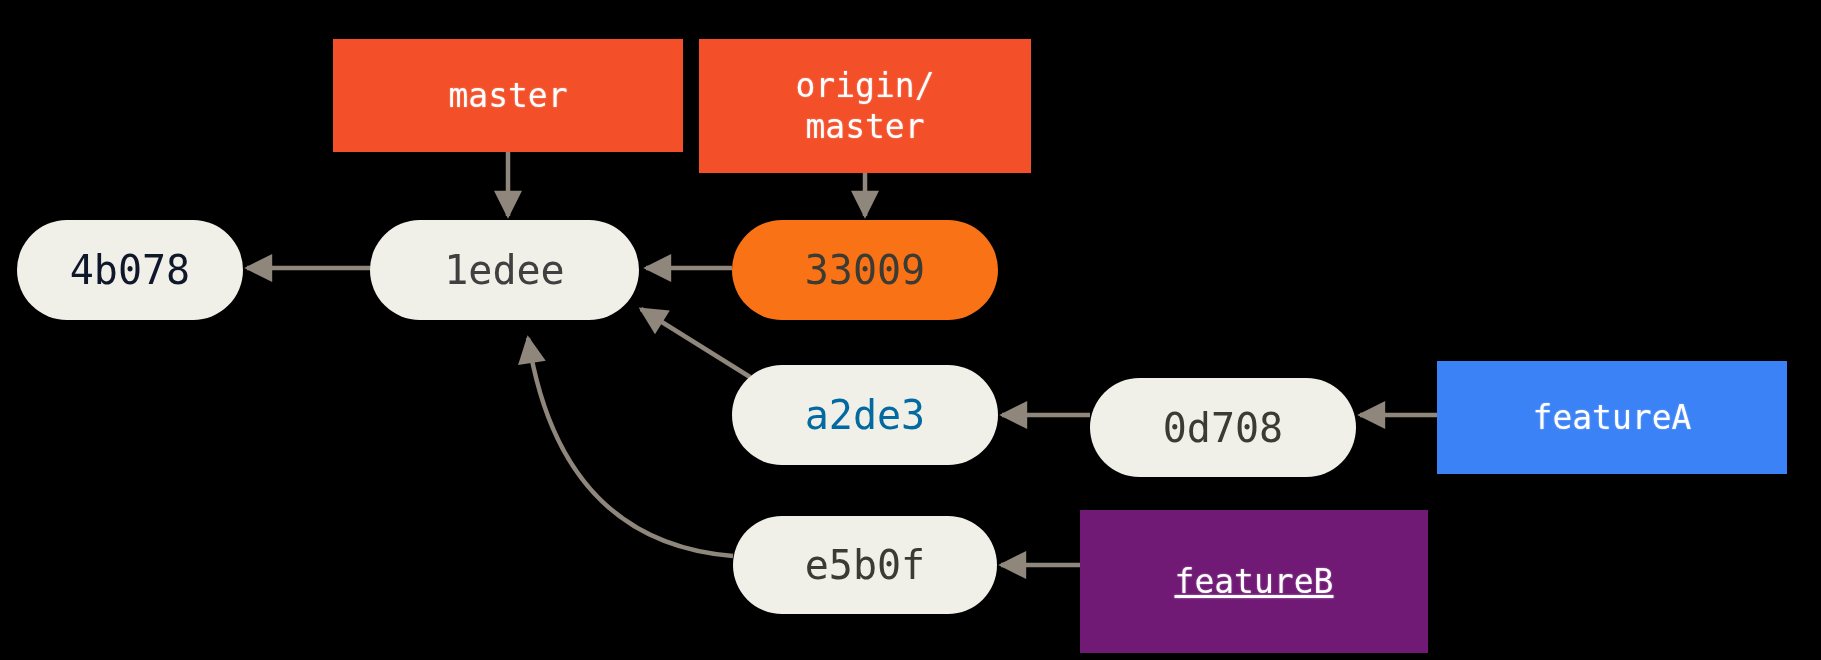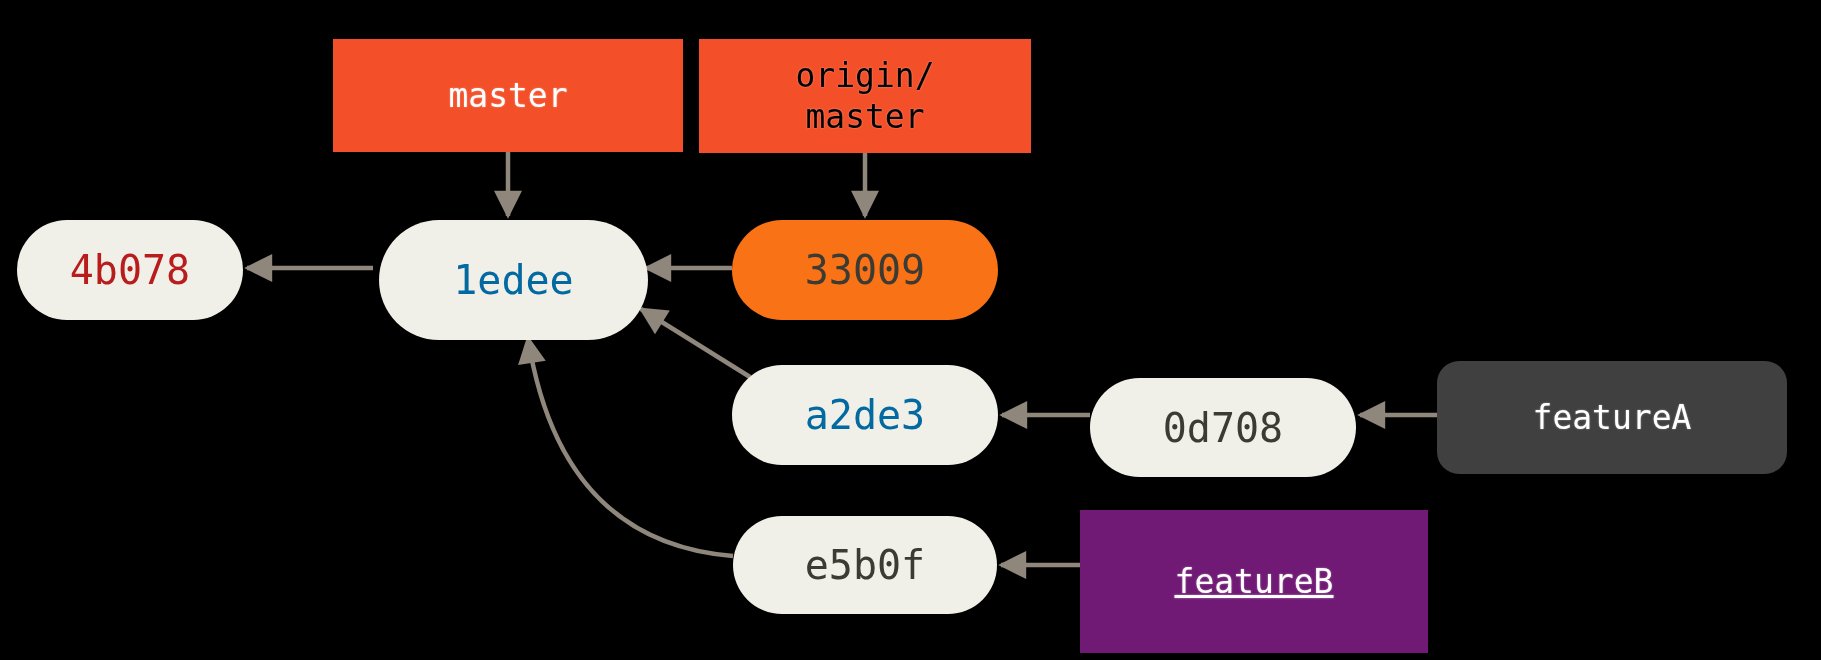--- a/index.html
+++ b/index.html
@@ -48,29 +48,29 @@
       <path d="M 750,377 L 641,309" fill="none" stroke="#8f867c" stroke-width="4.5" marker-end="url(#ah)"></path>
       <path d="M 1090,415 L 1002,415" fill="none" stroke="#8f867c" stroke-width="4.5" marker-end="url(#ah)"></path>
       <path d="M 1437,415 L 1360,415" fill="none" stroke="#8f867c" stroke-width="4.5" marker-end="url(#ah)"></path>
       <path d="M 1080,565 L 1001,565" fill="none" stroke="#8f867c" stroke-width="4.5" marker-end="url(#ah)"></path>
       <path d="M 733,556 Q 560,542 528,338" fill="none" stroke="#8f867c" stroke-width="4.5" marker-end="url(#ah)"></path>
     </svg>
 
 <div class="branch-label" style="left: 333px; top: 39px; width: 350px; height: 113px; background: rgb(243, 79, 41); color: rgb(255, 255, 255);">
       <div>master</div>
     </div>
-    <div class="branch-label" style="left: 699px; top: 39px; width: 332px; height: 114px; background: rgb(243, 79, 41); color: #000000;">
+    <div class="branch-label" style="left: 699px; top: 39px; width: 332px; height: 134px; background: rgb(243, 79, 41); color: #ffffff;">
       <div>origin/</div>
       <div>master</div>
     </div>
-    <div class="branch-label" style="left: 1437px; top: 361px; width: 350px; height: 113px; background: #404040; color: rgb(255, 255, 255); border-radius: 22px;">
+    <div class="branch-label" style="left: 1437px; top: 361px; width: 350px; height: 113px; background: #3b82f6; color: rgb(255, 255, 255);">
       <div>featureA</div>
     </div>
     <div class="branch-label" style="left: 1080px; top: 510px; width: 348px; height: 143px; background: #701a75; color: rgb(255, 255, 255); text-decoration: underline;">
       <div>featureB</div>
     </div>
-    <div class="commit-node" style="left: 17px; top: 220px; width: 226px; height: 100px; background: rgb(240, 239, 232); color: #b91c1c;">4b078</div>
-    <div class="commit-node" style="left: 379px; top: 220px; width: 269px; height: 120px; background: rgb(240, 239, 232); color: #0369a1;">1edee</div>
+    <div class="commit-node" style="left: 17px; top: 220px; width: 226px; height: 100px; background: rgb(240, 239, 232); color: #0f172a;">4b078</div>
+    <div class="commit-node" style="left: 370px; top: 220px; width: 269px; height: 100px; background: rgb(240, 239, 232); color: #404040;">1edee</div>
     <div class="commit-node" style="left: 732px; top: 220px; width: 266px; height: 100px; background: #f97316; color: rgb(59, 58, 51);">33009</div>
     <div class="commit-node" style="left: 732px; top: 365px; width: 266px; height: 100px; background: rgb(240, 239, 232); color: #0369a1;">a2de3</div>
     <div class="commit-node" style="left: 1090px; top: 366px; width: 266px; height: 99px; background: rgb(240, 239, 232); color: rgb(59, 58, 51); margin-top: 12px;">0d708</div>
     <div class="commit-node" style="left: 733px; top: 516px; width: 264px; height: 98px; background: rgb(240, 239, 232); color: rgb(59, 58, 51);">e5b0f</div>
   </div>
 
 </body></html>

